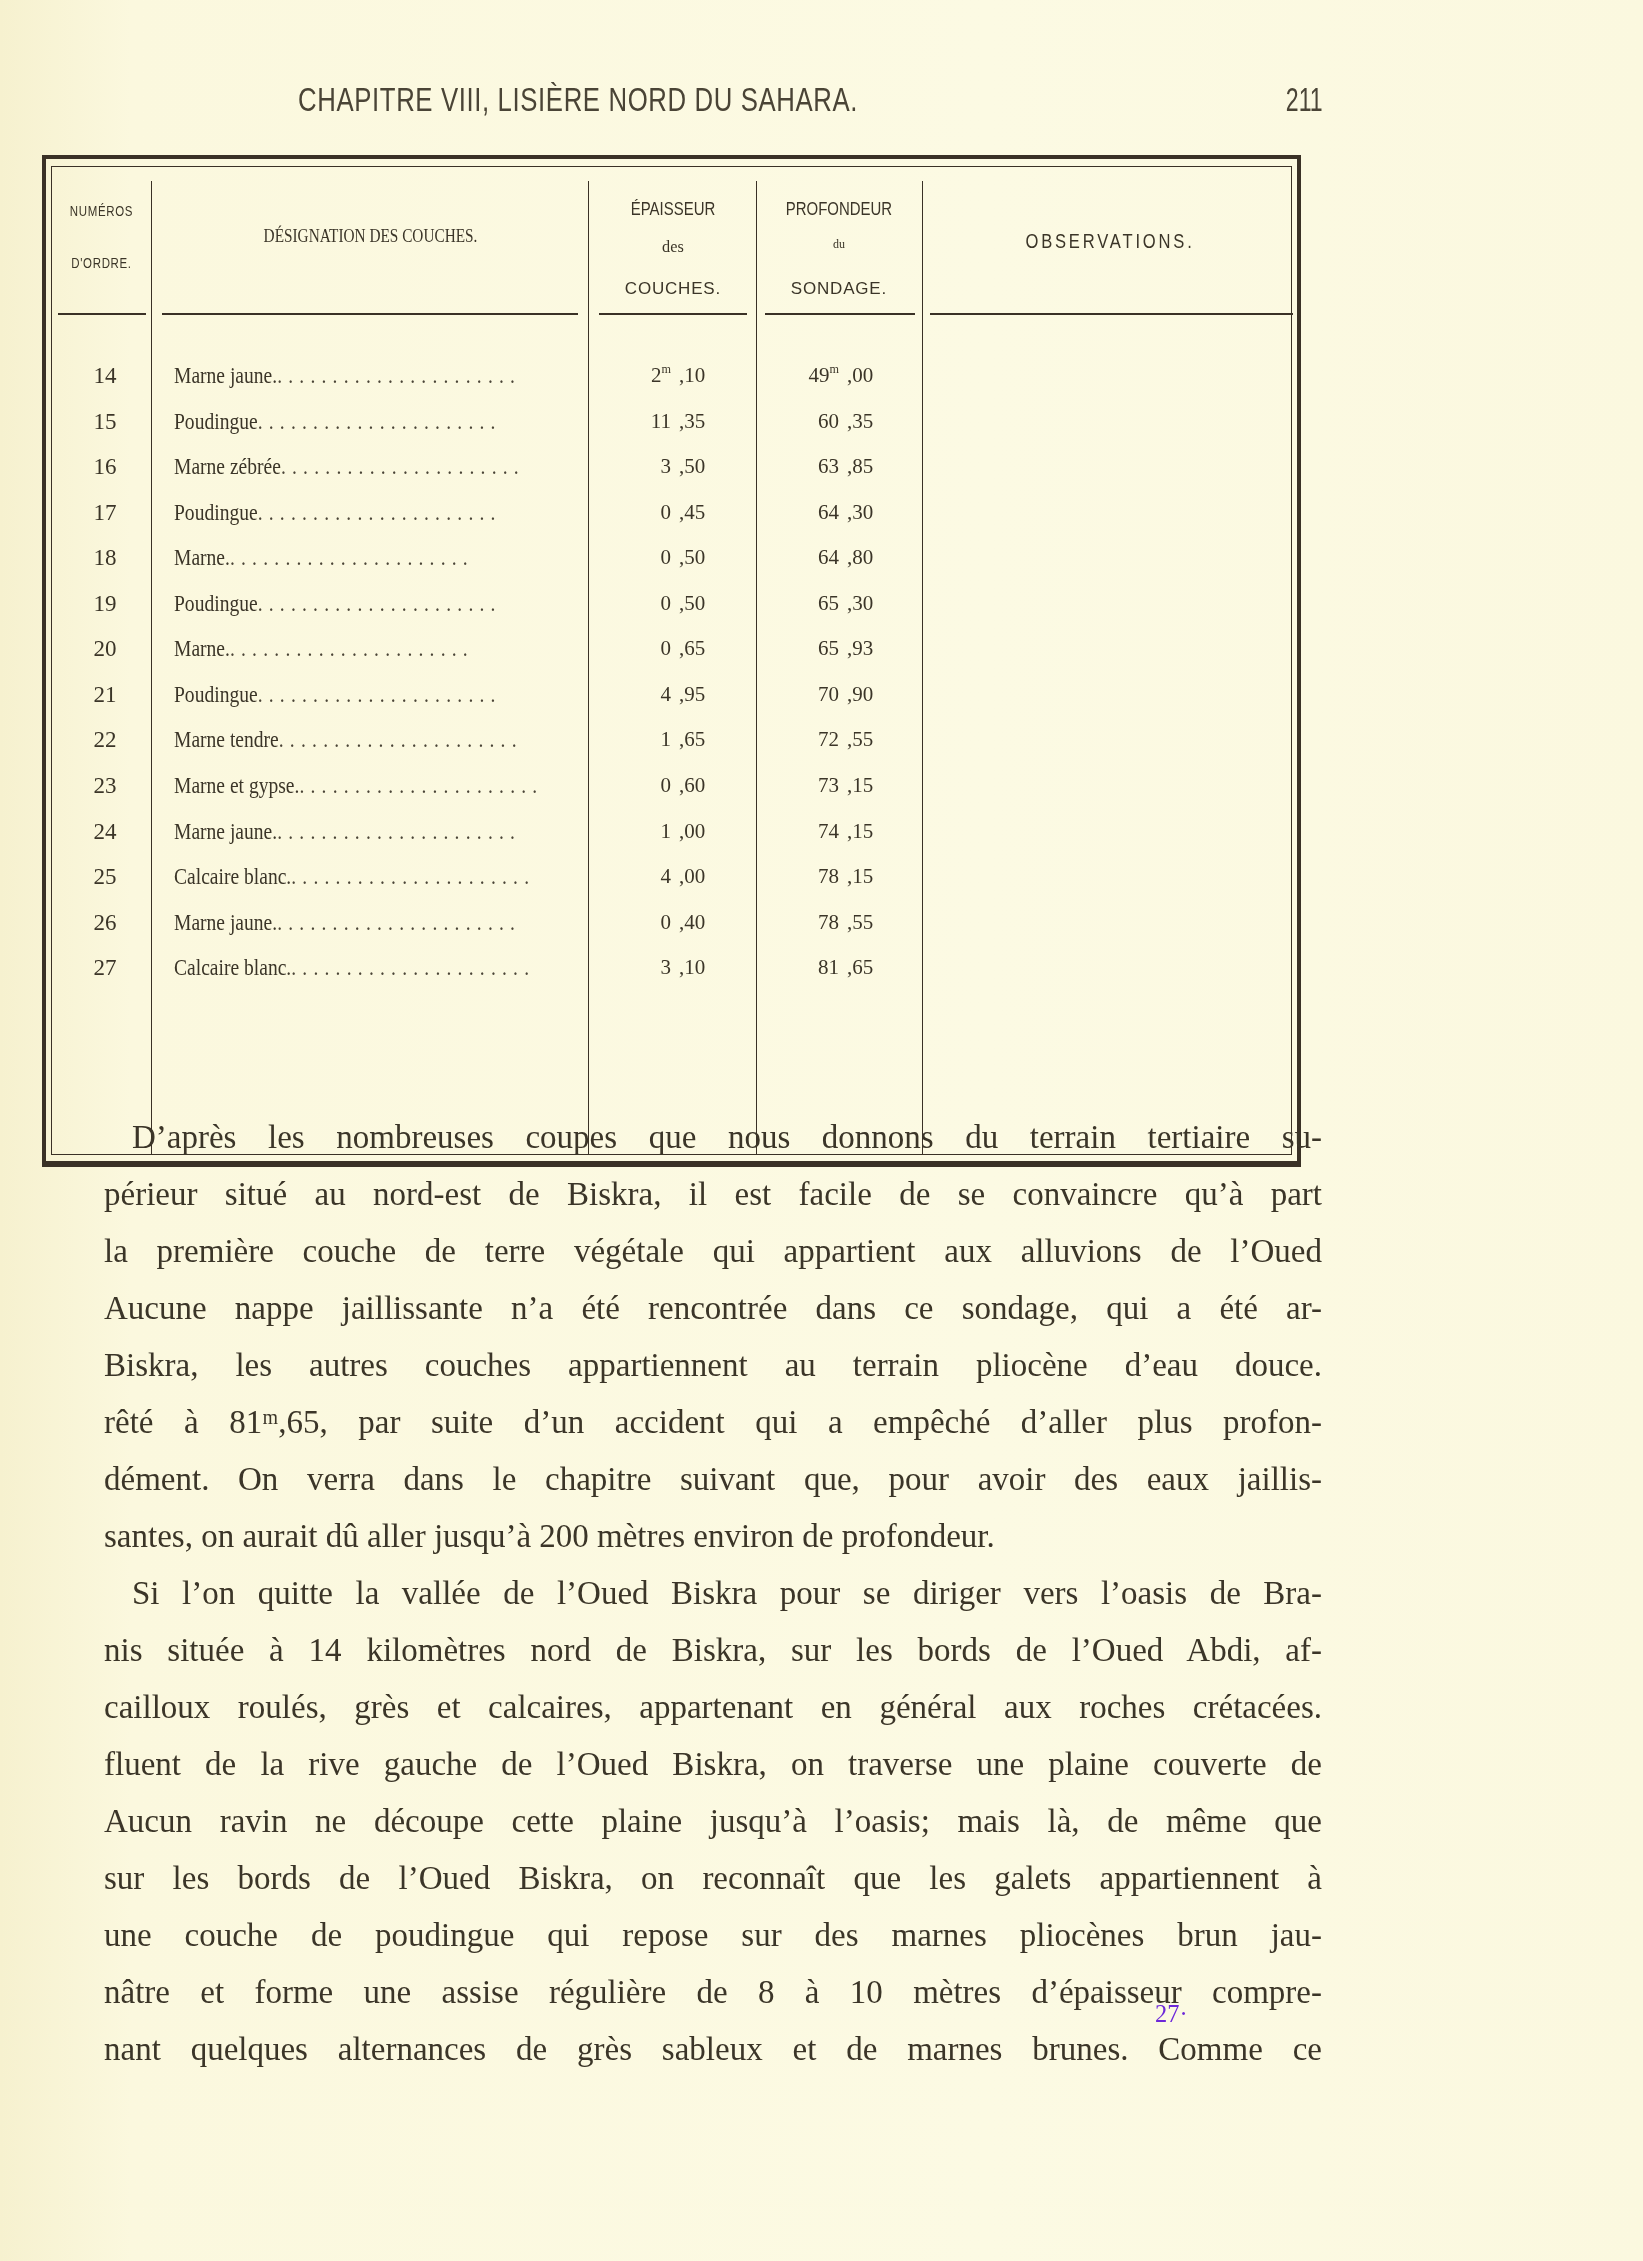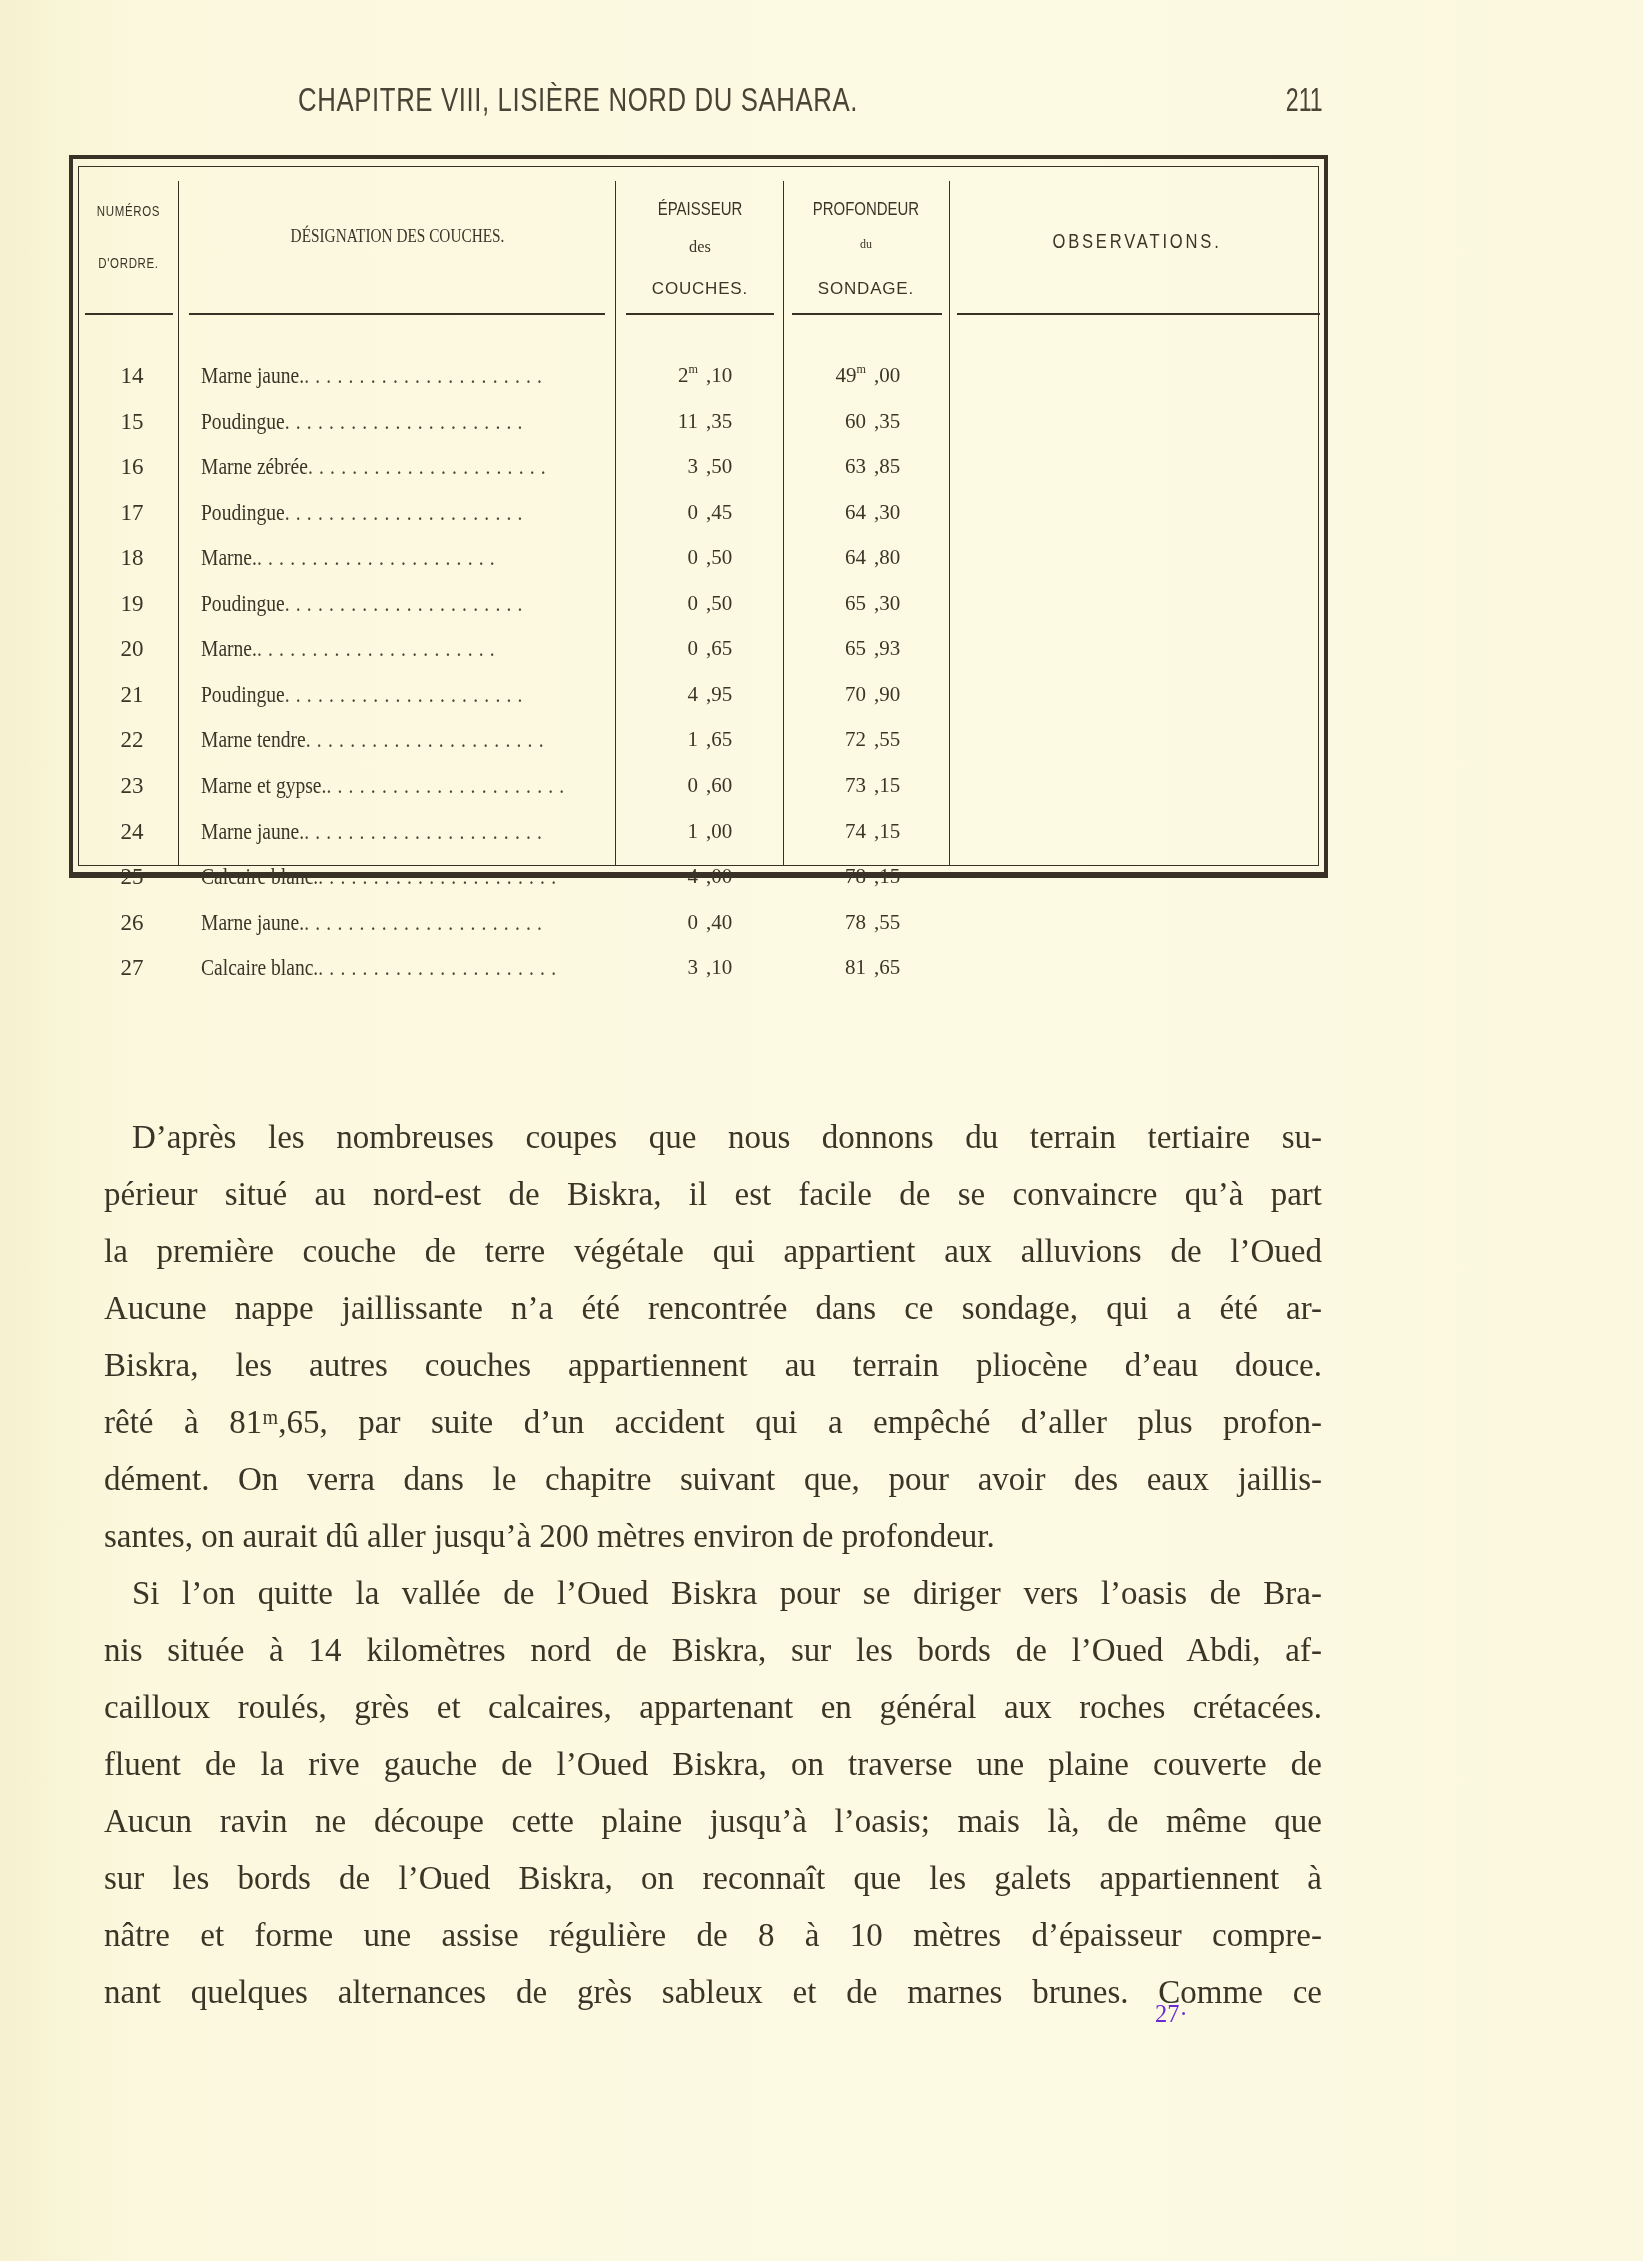--- a/index.html
+++ b/index.html
@@ -21,21 +21,21 @@
     transform:scaleX(0.78); transform-origin:left top; white-space:nowrap;
     font-family:"Liberation Sans","DejaVu Sans",sans-serif; color:#4a4436;
   }
   .page-number {
     position:absolute; right:0; top:0; font-size:33px;
     transform:scaleX(0.7); transform-origin:right top;
     font-family:"Liberation Sans","DejaVu Sans",sans-serif; color:#4a4436;
   }
   
   .table-frame {
-    position:absolute; left:69px; top:155px; width:1259px; height:723px;
+    position:absolute; left:42px; top:155px; width:1259px; height:1012px;
     border-top:4.9px solid #3a3126; border-bottom:6.5px solid #3a3126;
     border-left:4.1px solid #3a3126; border-right:4.9px solid #3a3126;
     box-sizing:border-box;
   }
   .table-inner {
     position:absolute; left:4.9px; top:6.5px; right:4.9px; bottom:6.5px;
     border:1.6px solid #3a3126; box-sizing:border-box;
   }
   .col-line { position:absolute; top:14.6px; bottom:0; width:1.6px; background:#3a3126; }
   .header-rule { position:absolute; top:146px; height:2.4px; background:#3a3126; }
@@ -204,18 +204,19 @@
   <span class="line">Biskra, les autres couches appartiennent au terrain pliocène d’eau douce.</span>
   <span class="line">rêté à 81ᵐ,65, par suite d’un accident qui a empêché d’aller plus profon-</span>
   <span class="line">dément. On verra dans le chapitre suivant que, pour avoir des eaux jaillis-</span>
   <span class="line last">santes, on aurait dû aller jusqu’à 200 mètres environ de profondeur.</span>
   <span class="line indent">Si l’on quitte la vallée de l’Oued Biskra pour se diriger vers l’oasis de Bra-</span>
   <span class="line">nis située à 14 kilomètres nord de Biskra, sur les bords de l’Oued Abdi, af-</span>
   <span class="line">cailloux roulés, grès et calcaires, appartenant en général aux roches crétacées.</span>
   <span class="line">fluent de la rive gauche de l’Oued Biskra, on traverse une plaine couverte de</span>
   <span class="line">Aucun ravin ne découpe cette plaine jusqu’à l’oasis; mais là, de même que</span>
   <span class="line">sur les bords de l’Oued Biskra, on reconnaît que les galets appartiennent à</span>
+  <span class="line">une couche de poudingue qui repose sur des marnes pliocènes brun jau-</span>
   <span class="line">nâtre et forme une assise régulière de 8 à 10 mètres d’épaisseur compre-</span>
   <span class="line">nant quelques alternances de grès sableux et de marnes brunes. Comme ce</span>
 </div>
 
 <div class="signature">27·</div>
 
 
 </body></html>

